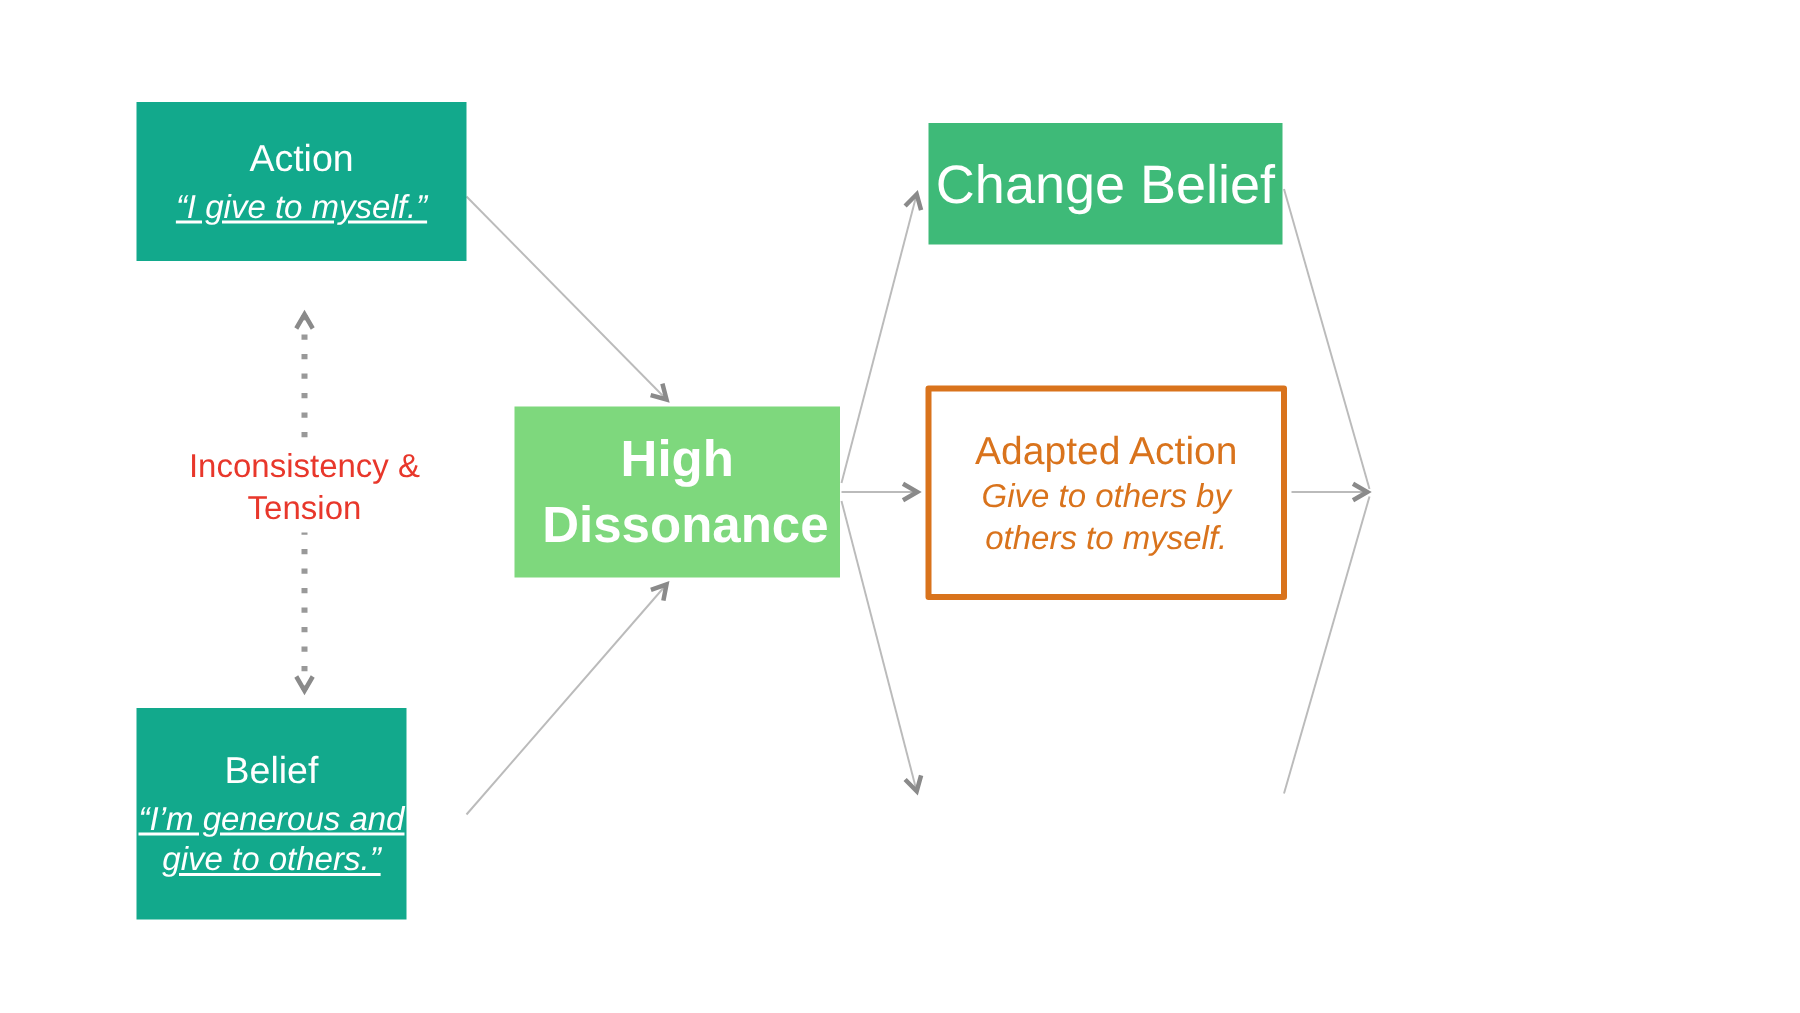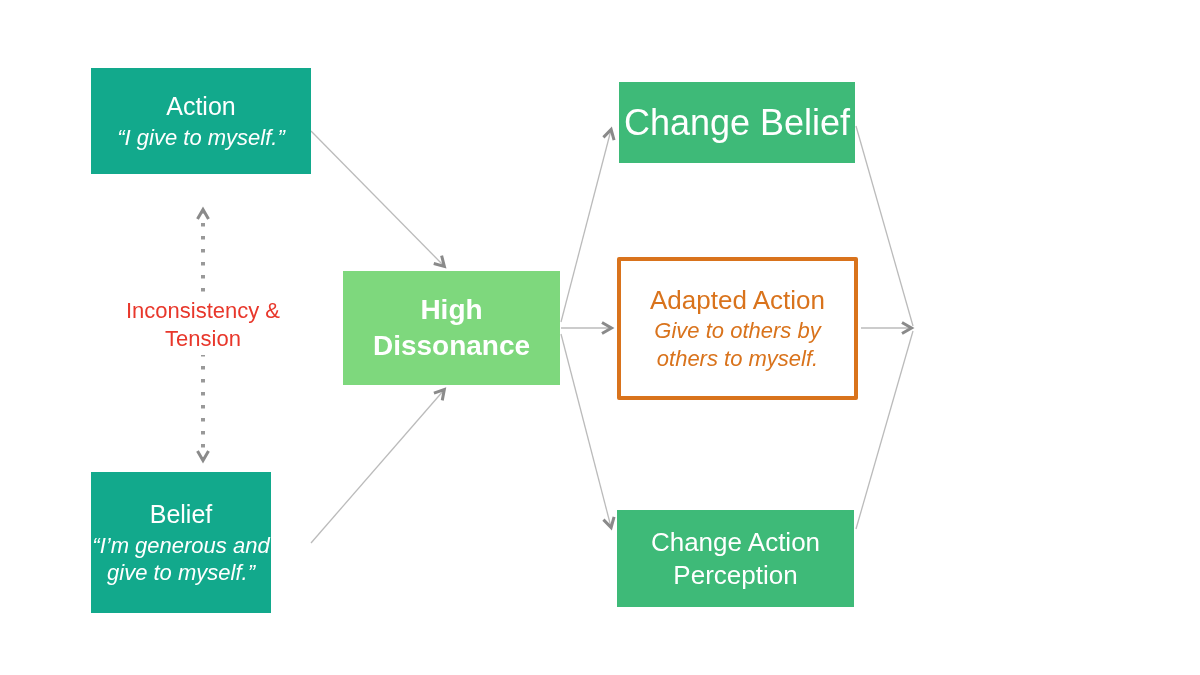--- a/index.html
+++ b/index.html
@@ -46,26 +46,26 @@
     box-sizing: border-box;
   }
   .node .title { font-size: 25px; line-height: 1.2; }
   .node .subtitle { font-size: 22px; font-style: italic; line-height: 1.25; margin-top: 3px; }
   .teal { background: var(--teal, #12a98c); }
   .green { background: var(--green, #3eba78); }
   .light-green { background: var(--light-green, #7ed87d); }
 
   .node-action { left: 91px; top: 68px; width: 220px; height: 106px; }
   .node-belief { left: 91px; top: 472px; width: 180px; height: 141px; }
-  .node-belief .subtitle, .node-action .subtitle { width: 210px; }
+  .node-belief .subtitle, .node-action .subtitle { width: 210px; text-decoration: underline; }
 
   .node-high { left: 343px; top: 271px; width: 217px; height: 114px; }
   .node-low  { left: 918px; top: 270px; width: 220px; height: 114px; }
   .node-high .title, .node-low .title {
-    font-weight: bold; font-size: 28px; line-height: 1.3; width: 180px;
+    font-weight: bold; font-size: 34px; line-height: 1.3; width: 180px;
   }
 
   .node-change-belief { left: 619px; top: 82px; width: 236px; height: 81px; }
   .node-change-belief .title { font-size: 36px; }
   .node-change-perception { left: 617px; top: 510px; width: 237px; height: 97px; }
   .node-change-perception .title { font-size: 26px; line-height: 1.25; width: 210px; }
 
   .node-adapted {
     left: 617px; top: 257px; width: 241px; height: 143px;
     background: #ffffff;
@@ -115,34 +115,31 @@
 
   <div class="node teal node-action">
     <div class="title">Action</div>
     <div class="subtitle">“I give to myself.”</div>
   </div>
 
   <div class="tension-label">Inconsistency &amp; Tension</div>
 
   <div class="node teal node-belief">
     <div class="title">Belief</div>
-    <div class="subtitle">“I’m generous and give to myself.”</div>
+    <div class="subtitle">“I’m generous and give to others.”</div>
   </div>
 
   <div class="node light-green node-high">
     <div class="title">High Dissonance</div>
   </div>
 
   <div class="node green node-change-belief">
     <div class="title">Change Belief</div>
   </div>
 
   <div class="node node-adapted">
     <div class="title">Adapted Action</div>
     <div class="subtitle">Give to others by others to myself.</div>
   </div>
 
-  <div class="node green node-change-perception">
-    <div class="title">Change Action Perception</div>
-  </div>
 
 
 </div>
 
 </body></html>

